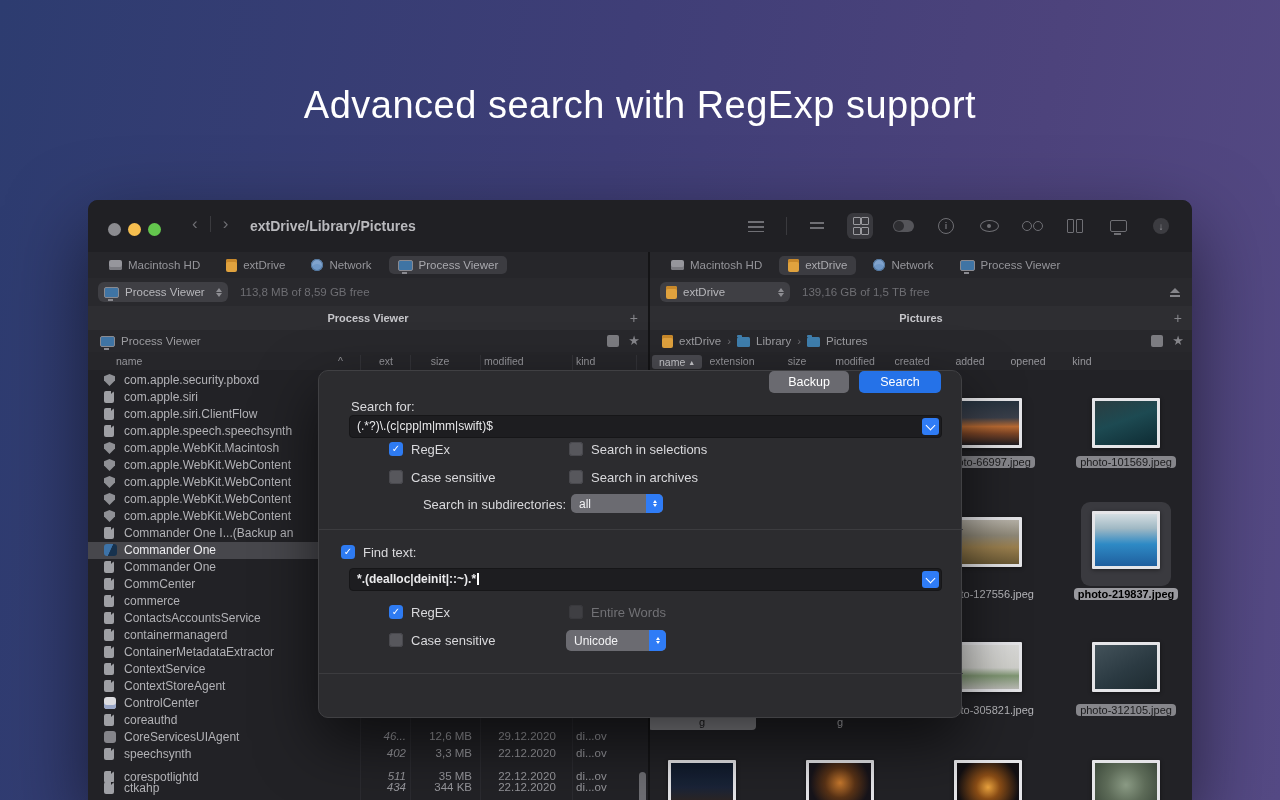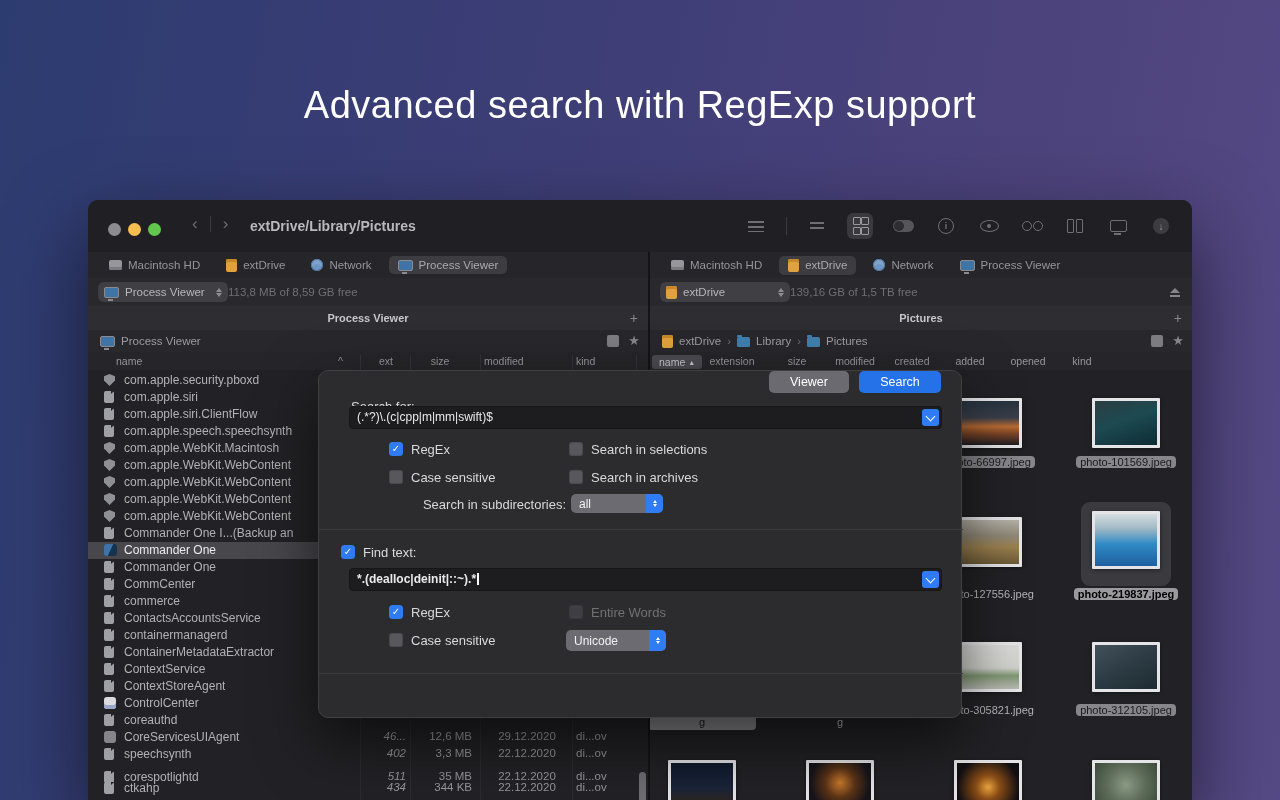--- a/index.html
+++ b/index.html
@@ -55,21 +55,21 @@
   .strip{position:absolute;left:0;right:0;}
   .drive-tabs{top:0;height:26px;background:#26262a;border-bottom:1px solid #1a1a1d;
     display:flex;align-items:center;gap:8px;padding-left:12px;}
   .dtab{display:flex;align-items:center;gap:6px;color:#95959a;font-size:11.5px;padding:3px 9px;border-radius:5px;}
   .dtab.sel{background:#3c3c41;color:#a9a9ae;}
   .vol-row{top:26px;height:28px;background:#29292d;border-bottom:1px solid #1a1a1d;display:flex;align-items:center;padding-left:10px;}
   .vol-dd{display:flex;align-items:center;gap:6px;background:#3f3f44;border-radius:6px;height:20px;padding:0 6px;color:#b7b7bb;font-size:11.5px;min-width:118px;}
   .vol-dd .stp{margin-left:auto;display:flex;flex-direction:column;gap:1px;align-items:center;}
   .tri-u{width:0;height:0;border-left:3px solid transparent;border-right:3px solid transparent;border-bottom:4px solid #8e8e93;}
   .tri-d{width:0;height:0;border-left:3px solid transparent;border-right:3px solid transparent;border-top:4px solid #8e8e93;}
-  .freetext{margin-left:0;color:#6e6e73;font-size:11.5px;}
+  .freetext{margin-left:12px;color:#6e6e73;font-size:11.5px;}
   .eject{margin-left:auto;margin-right:12px;display:flex;flex-direction:column;align-items:center;}
   .eject i{display:block;width:0;height:0;border-left:5px solid transparent;border-right:5px solid transparent;border-bottom:5px solid #85858a;}
   .eject::after{content:"";display:block;width:10px;height:2px;background:#85858a;margin-top:2px;}
   .tab-bar{top:54px;height:24px;background:#2e2e32;border-bottom:1px solid #1a1a1d;display:flex;align-items:center;justify-content:center;}
   .tab-bar .tlabel{color:#c6c6ca;font-size:11px;font-weight:bold;}
   .tab-bar .add{position:absolute;right:10px;color:#85858a;font-size:14px;}
   .crumb{top:78px;height:22px;background:#28282c;border-bottom:1px solid #1a1a1d;display:flex;align-items:center;gap:6px;padding-left:12px;color:#9c9ca0;font-size:11.5px;}
   .crumb .chev{color:#6e6e73;}
   .crumb-right{position:absolute;right:8px;display:flex;align-items:center;gap:9px;}
   .sq-btn{width:12px;height:12px;border-radius:2px;background:#7c7c81;}
@@ -485,21 +485,21 @@
         <div class="thumb th-night" style="left: 18px; top: 390px;"></div>
         <div class="thumb th-ember" style="left: 156px; top: 390px;"></div>
         <div class="thumb th-firespin" style="left: 304px; top: 390px;"></div>
         <div class="thumb th-dandelion" style="left: 442px; top: 390px;"></div>
       </div>
   </div>
 </div>
 
 <div class="dialog">
   <span class="dlabel" style="left:32px;top:28px;">Search for:</span>
-  <div class="dfield" style="top:35px;">
+  <div class="dfield" style="top:44px;">
     <span>(.*?)\.(c|cpp|m|mm|swift)$</span>
     <span class="combo">
         <span class="chev-d"></span>
       </span>
   </div>
   <span class="cb on" style="left:70px;top:71px;">✓</span>
   <span class="dlabel" style="left:92px;top:71px;">RegEx</span>
   <span class="cb" style="left:250px;top:71px;"></span>
   <span class="dlabel" style="left:272px;top:71px;">Search in selections</span>
   <span class="cb" style="left:70px;top:99px;"></span>
@@ -530,15 +530,15 @@
   <span class="cb" style="left:70px;top:262px;"></span>
   <span class="dlabel" style="left:92px;top:262px;">Case sensitive</span>
   <span class="ddown" style="left:247px;top:259px;width:100px;height:21px;">
     <span class="dval">Unicode</span>
     <span class="cap">
         <i class="tri-u"></i>
         <i class="tri-d"></i>
       </span>
   </span>
   <div class="divline" style="top:302px;"></div>
-  <div class="dbtn cancel">Viewer</div>
+  <div class="dbtn cancel">Backup</div>
   <div class="dbtn go">Search</div>
 </div>
 
 </body></html>

